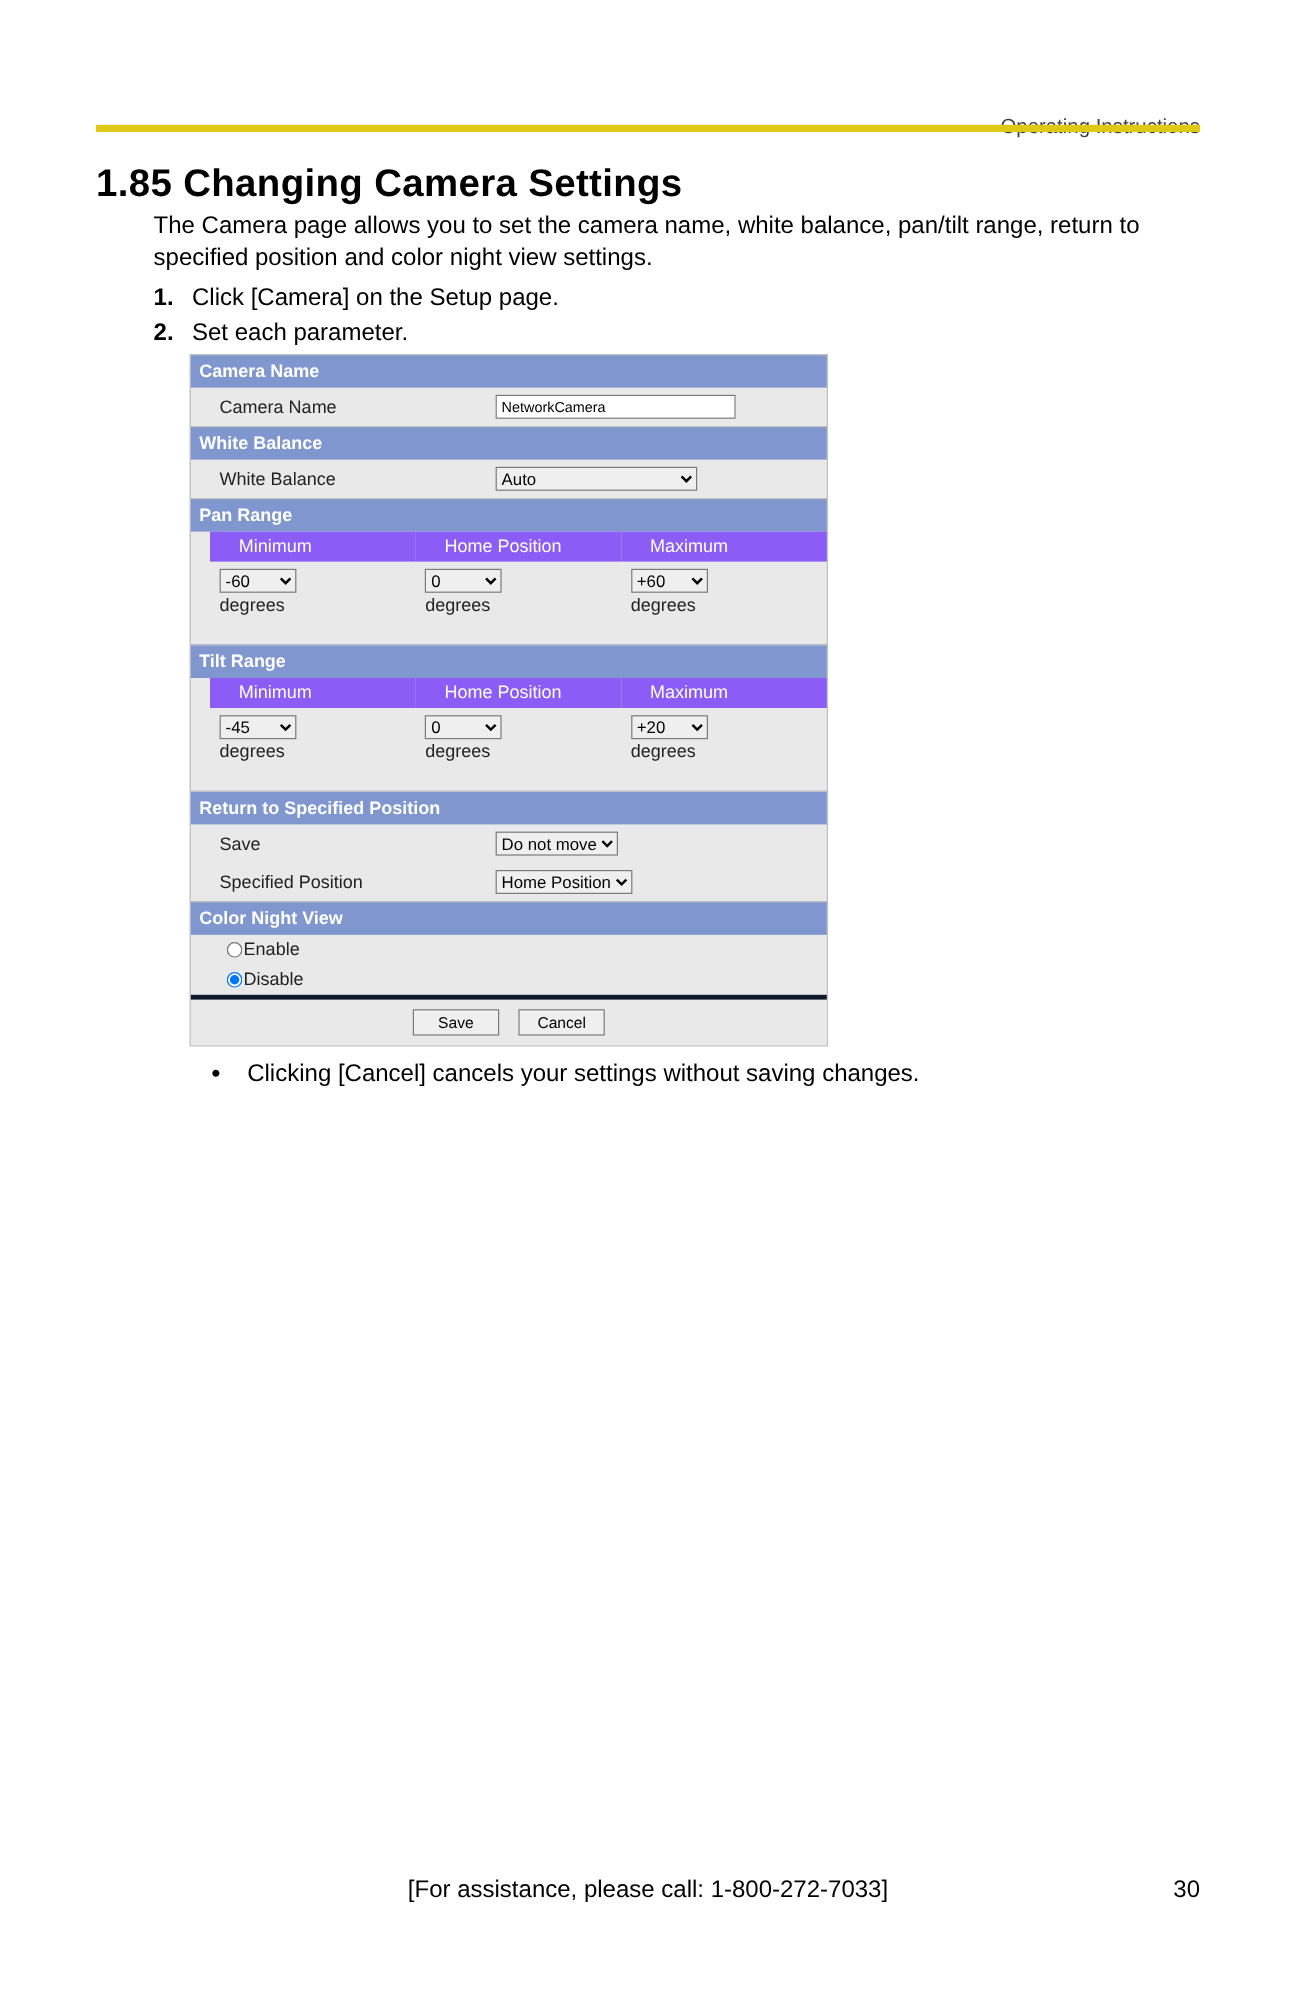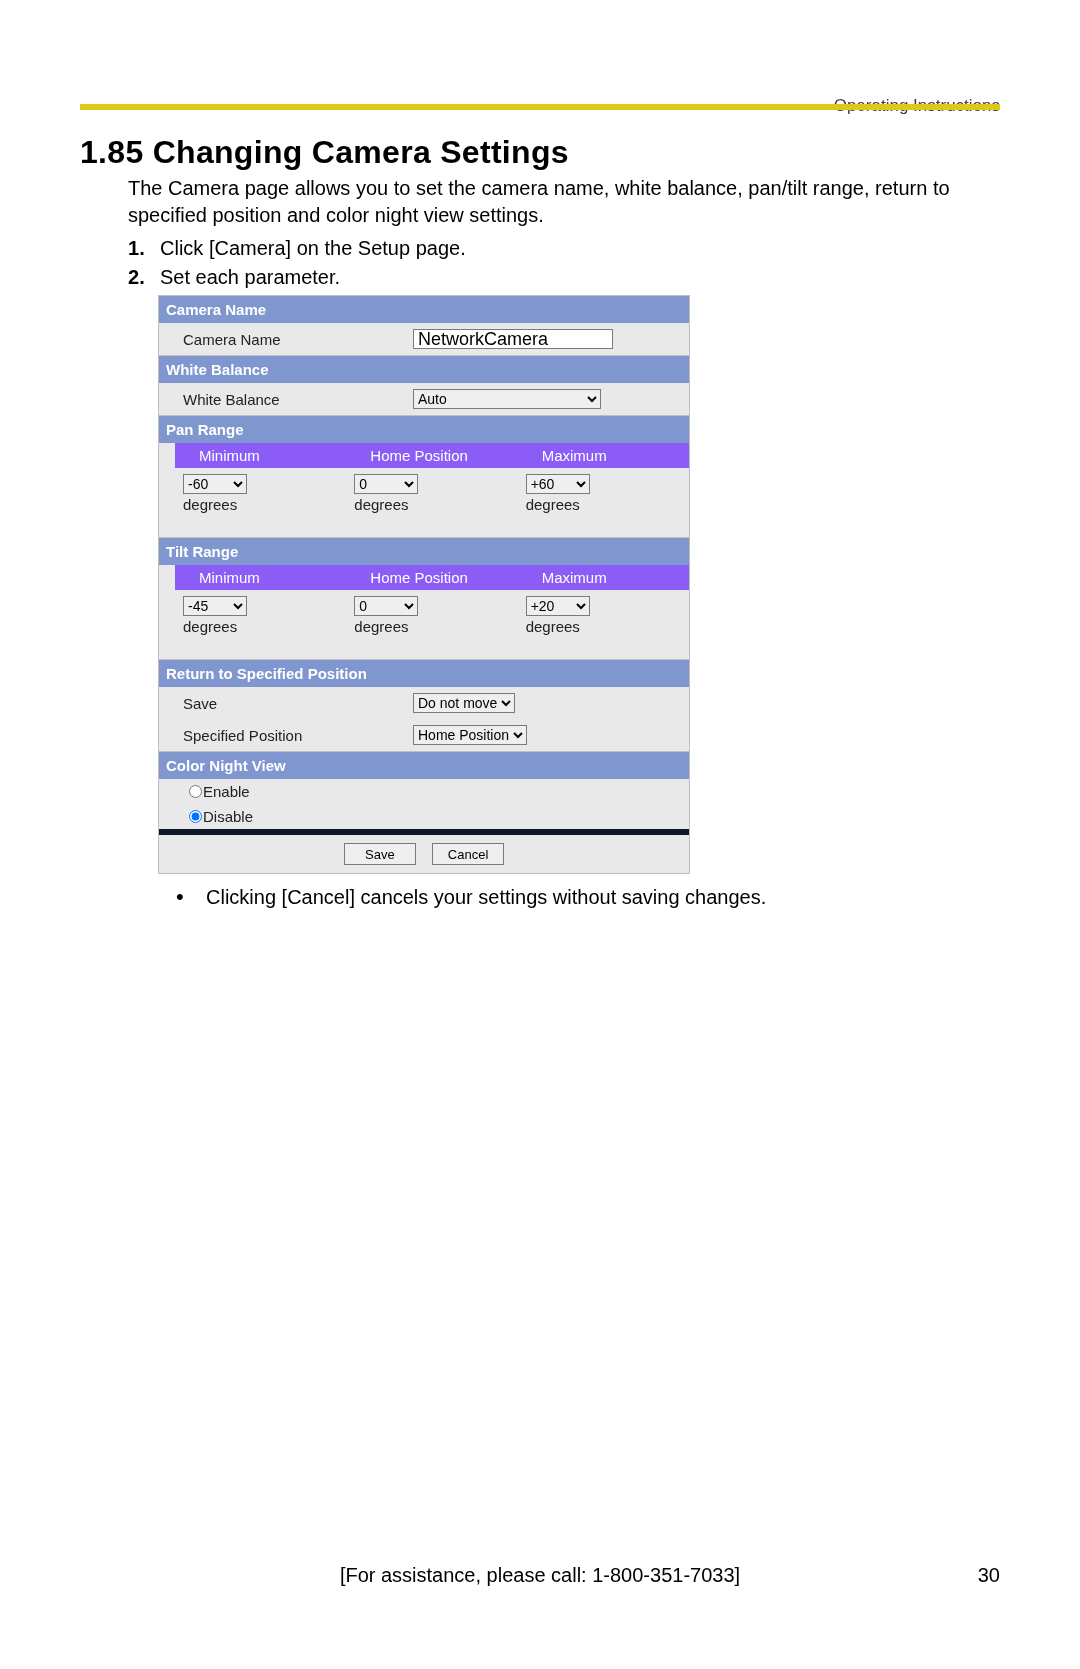--- a/index.html
+++ b/index.html
@@ -93,21 +93,21 @@
     padding: 6px 0;
   }
   .lbl {
     width: 230px;
     padding-left: 24px;
     color: #222;
   }
   .val { flex: 1; }
   .txtinput {
     font-family: Arial, Helvetica, sans-serif;
-    font-size: 18px;
+    font-size: 12px;
     border: 1px solid #7a7a7a;
     background: #fff;
     height: 20px;
     padding: 0 4px;
     box-sizing: border-box;
   }
   .sel {
     font-family: Arial, Helvetica, sans-serif;
     font-size: 14px;
     border: 1px solid #7a7a7a;
@@ -155,21 +155,21 @@
     padding: 4px 0 4px 30px;
     display: flex;
     align-items: center;
     gap: 1px;
     color: #222;
   }
   .radio-row input { margin: 0; }
 
   .btnbar {
     background: #e9e9e9;
-    border-top: 6px solid #0f172a;
+    border-top: 4px solid #0f172a;
     text-align: center;
     padding: 8px 0;
   }
   .btn {
     display: inline-block;
     width: 72px;
     height: 22px;
     font-size: 13px;
     background: #efefef;
     border: 1px solid #7a7a7a;
@@ -229,21 +229,21 @@
         <div class="lbl">Camera Name</div>
         <div class="val">
           <input class="txtinput" style="width: 200px;" value="NetworkCamera">
         </div>
       </div>
 
       <div class="sec-hd">White Balance</div>
       <div class="row">
         <div class="lbl">White Balance</div>
         <div class="val">
-          <select class="sel" style="width:188px">
+          <select class="sel" style="width:168px">
             <option>Auto</option>
           </select>
         </div>
       </div>
 
       <div class="sec-hd">Pan Range</div>
       <div class="subhd">
         <div class="cell">Minimum</div>
         <div class="cell">Home Position</div>
         <div class="cell">Maximum</div>
@@ -312,16 +312,16 @@
         <button class="btn">Save</button>
         <button class="btn">Cancel</button>
       </div>
     </div>
 
     <p class="note">Clicking [Cancel] cancels your settings without saving changes.</p>
   </div>
 
   <div class="footer">
     <div class="lspace"></div>
-    <div class="ctr">[For assistance, please call: 1-800-351-7033]</div>
+    <div class="ctr">[For assistance, please call: 1-800-272-7033]</div>
     <div class="pg">30</div>
   </div>
 </div>
 
 </body></html>

